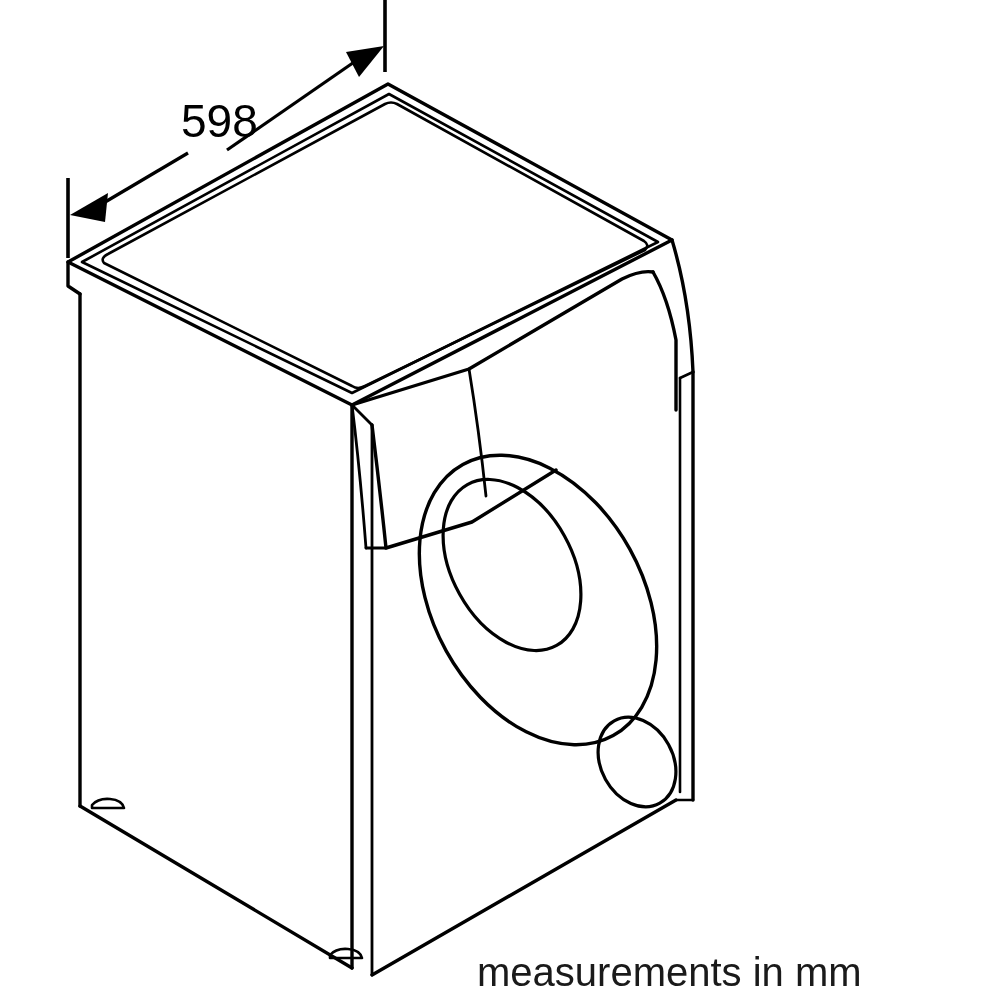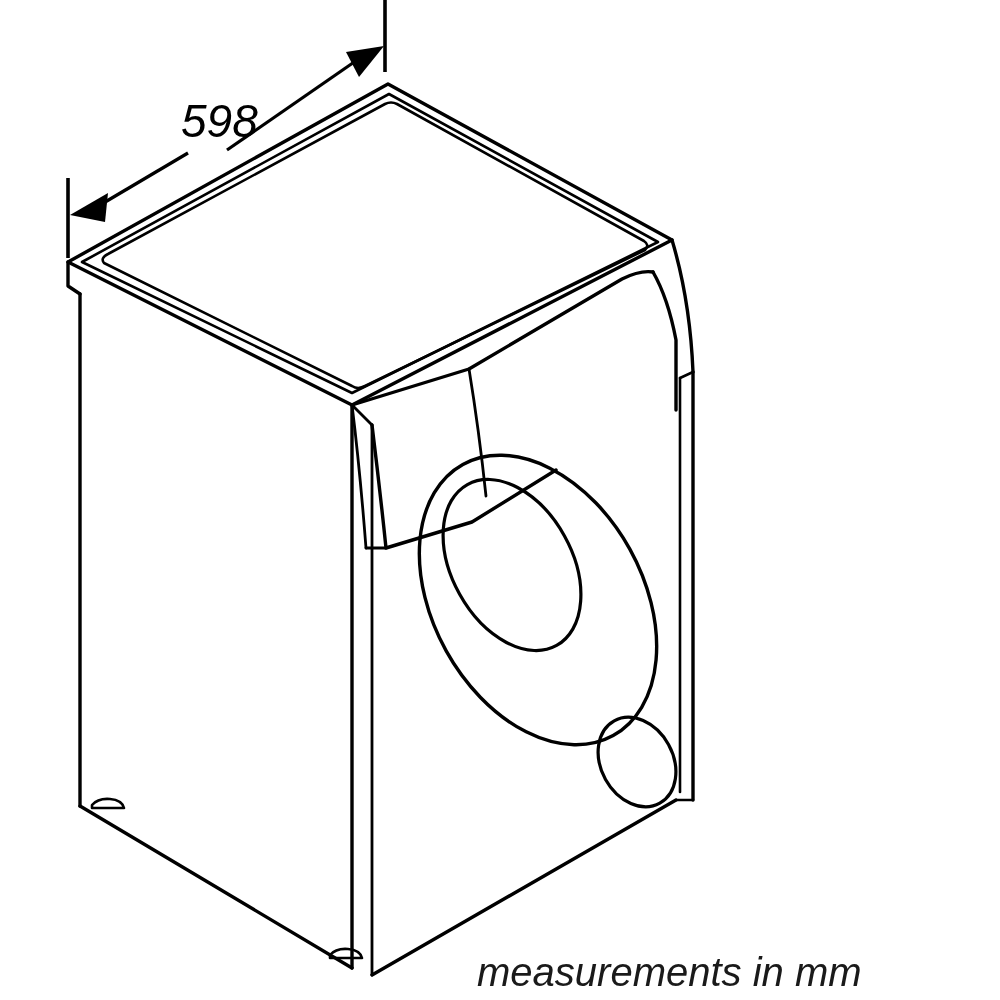--- a/index.html
+++ b/index.html
@@ -10,21 +10,20 @@
   }
   body {
     font-family: "Liberation Sans", sans-serif;
   }
   #stage {
     position: relative;
     width: 1000px;
     height: 1000px;
     background: #ffffff;
     overflow: hidden;
-    font-style: italic;
   }
   #drawing {
     position: absolute;
     left: 0;
     top: 0;
     width: 1000px;
     height: 1000px;
     display: block;
   }
   .dim-text {

